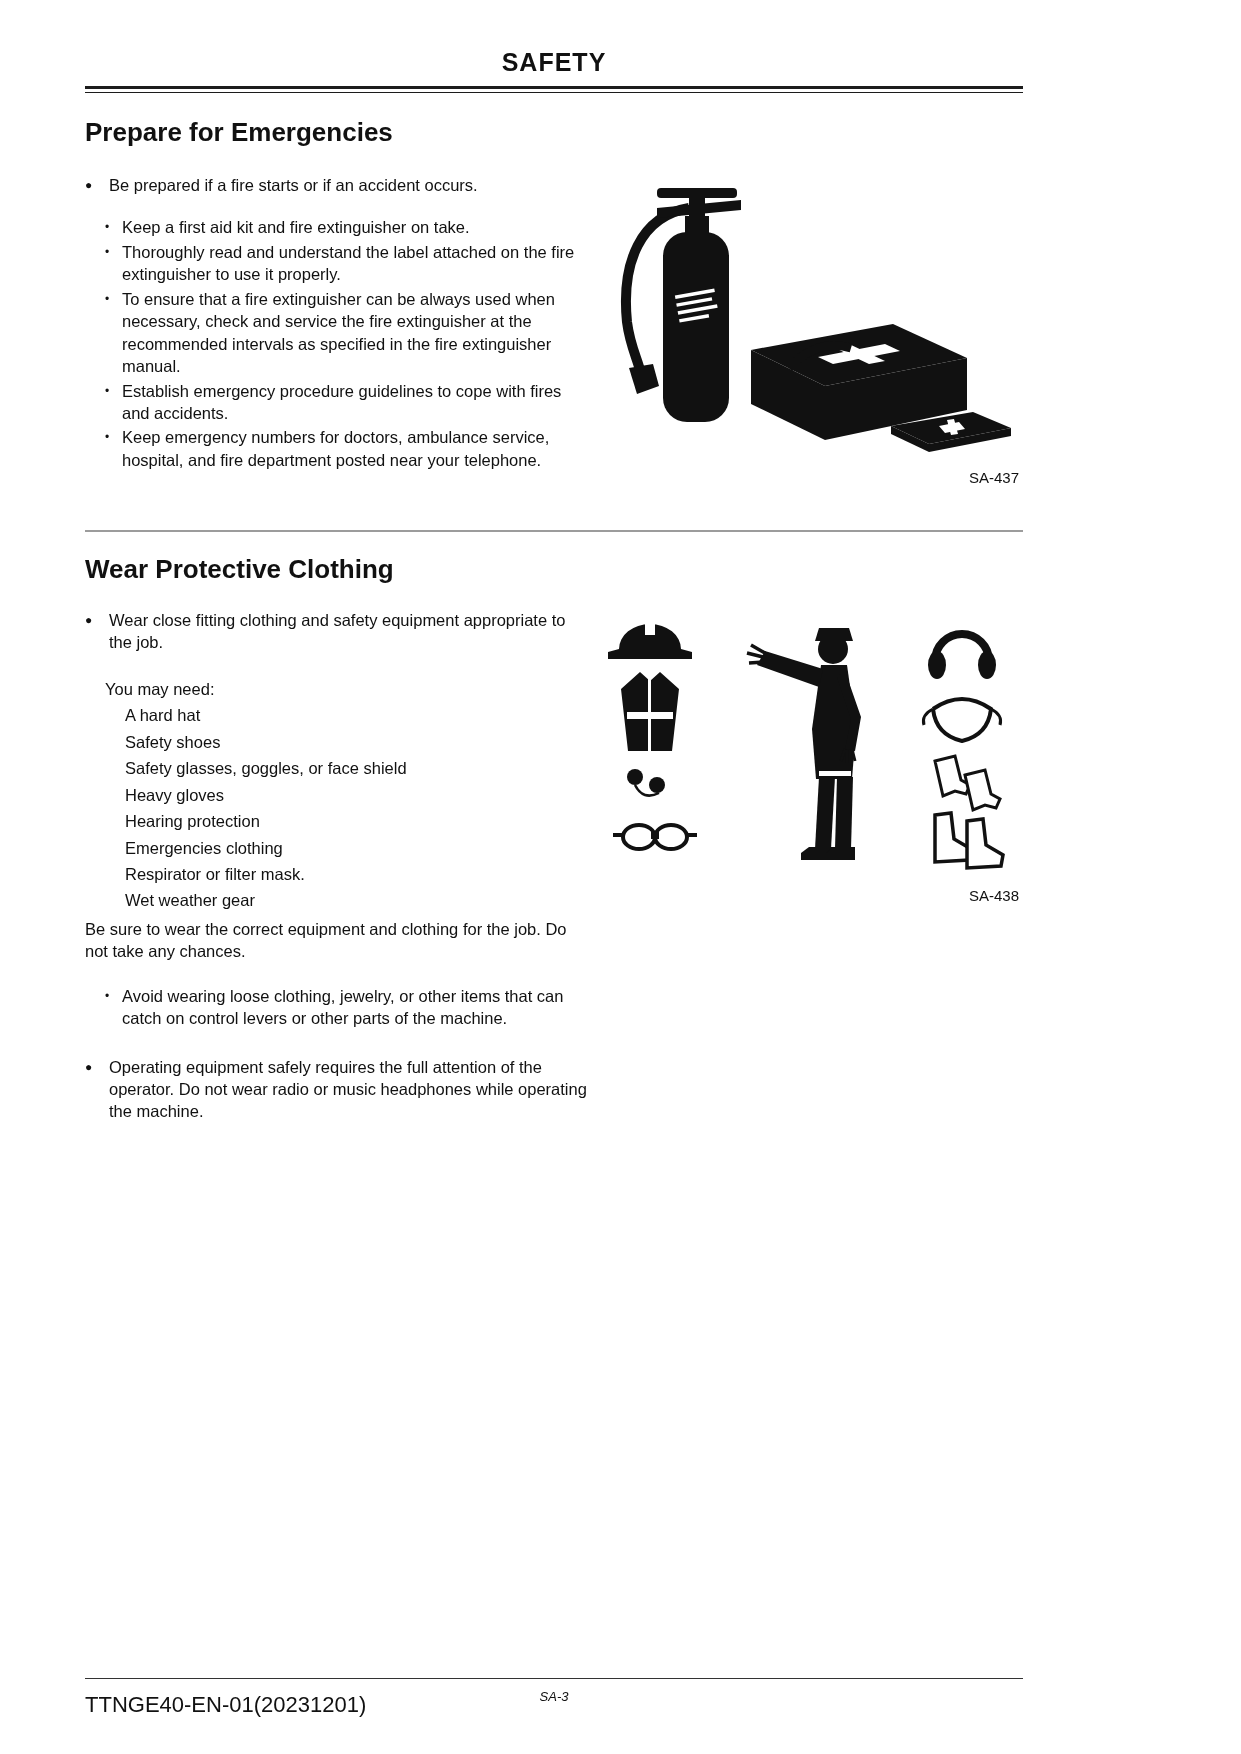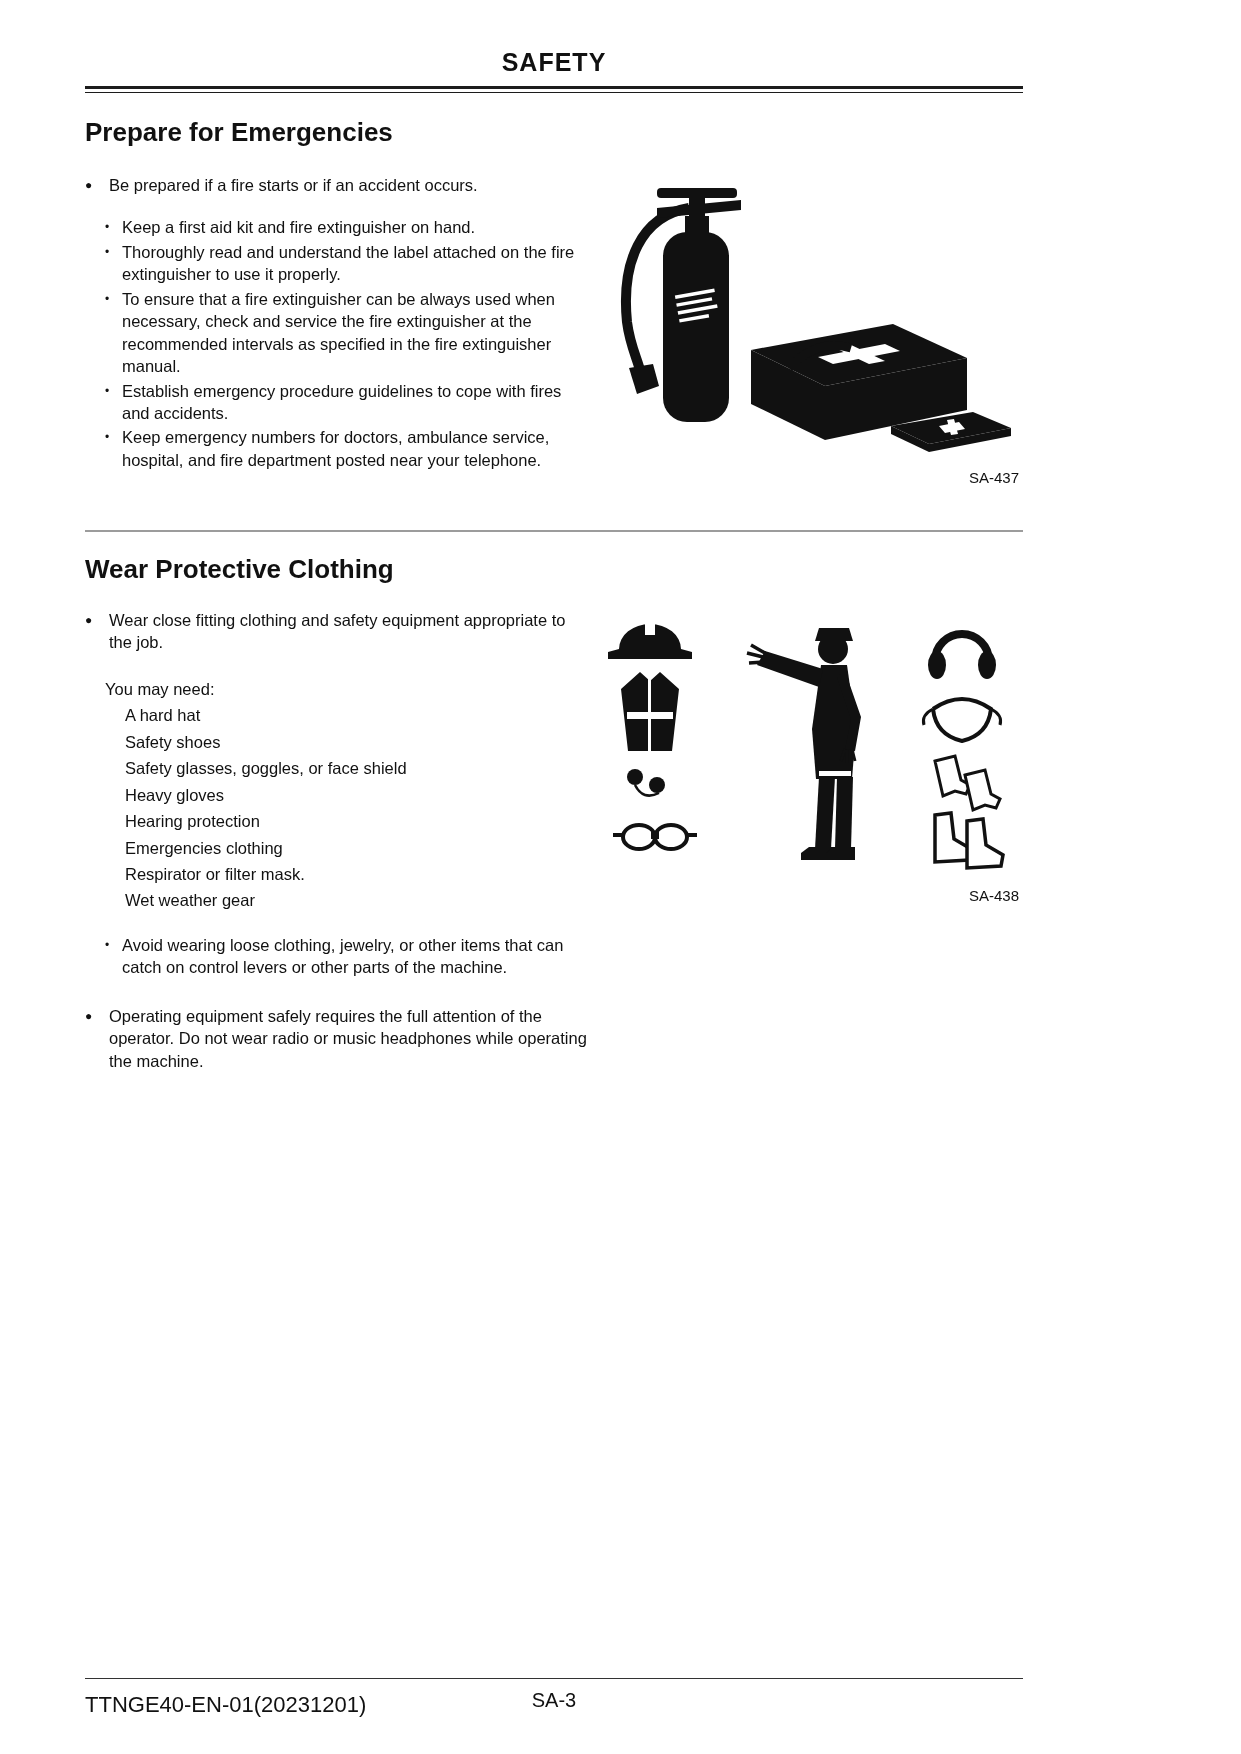--- a/index.html
+++ b/index.html
@@ -36,21 +36,21 @@
   .need-item { margin-bottom:4px; }
   .para { margin-top:6px; }
   .sub-single { margin-top:22px; margin-left:20px; width:490px; }
   .bullet-2 { margin-top:26px; }
 
   .divider { margin-top:44px; border-top:2px solid #9c9c9c; }
 
   .footer { position:absolute; left:85px; right:218px; bottom:36px;
             border-top:1.5px solid #333; padding-top:13px; }
   .footer-code { font-size:22px; }
-  .footer-page { position:absolute; left:0; right:0; top:10px; text-align:center; font-size:20px; }
+  .footer-page { position:absolute; left:0; right:0; top:10px; text-align:center; font-size:13px;font-style:italic; }
 </style>
 </head>
 <body>
 
 <div class="page">
 
   <div class="page-title">SAFETY</div>
   <div class="double-rule"></div>
 
   <div class="section">
@@ -60,21 +60,21 @@
       <div class="text-col">
 
         <div class="bullet">
           <span class="bullet-marker">●</span>
           <span class="bullet-text">Be prepared if a fire starts or if an accident occurs.</span>
         </div>
 
         <div class="sub-list">
           <div class="sub-item">
             <span class="sub-marker">•</span>
-            <span class="sub-text">Keep a first aid kit and fire extinguisher on hand.</span>
+            <span class="sub-text">Keep a first aid kit and fire extinguisher on take.</span>
           </div>
           <div class="sub-item">
             <span class="sub-marker">•</span>
             <span class="sub-text">Thoroughly read and understand the label attached on the fire extinguisher to use it properly.</span>
           </div>
           <div class="sub-item">
             <span class="sub-marker">•</span>
             <span class="sub-text">To ensure that a fire extinguisher can be always used when necessary, check and service the fire extinguisher at the recommended intervals as specified in the fire extinguisher manual.</span>
           </div>
           <div class="sub-item">
@@ -144,20 +144,21 @@
           <div class="need-item">A hard hat</div>
           <div class="need-item">Safety shoes</div>
           <div class="need-item">Safety glasses, goggles, or face shield</div>
           <div class="need-item">Heavy gloves</div>
           <div class="need-item">Hearing protection</div>
           <div class="need-item">Emergencies clothing</div>
           <div class="need-item">Respirator or filter mask.</div>
           <div class="need-item">Wet weather gear</div>
         </div>
 
+        <div class="para">Be sure to wear the correct equipment and clothing for the job. Do not take any chances.</div>
 
         <div class="sub-item sub-single">
           <span class="sub-marker">•</span>
           <span class="sub-text">Avoid wearing loose clothing, jewelry, or other items that can catch on control levers or other parts of the machine.</span>
         </div>
 
         <div class="bullet bullet-2">
           <span class="bullet-marker">●</span>
           <span class="bullet-text">Operating equipment safely requires the full attention of the operator. Do not wear radio or music headphones while operating the machine.</span>
         </div>

